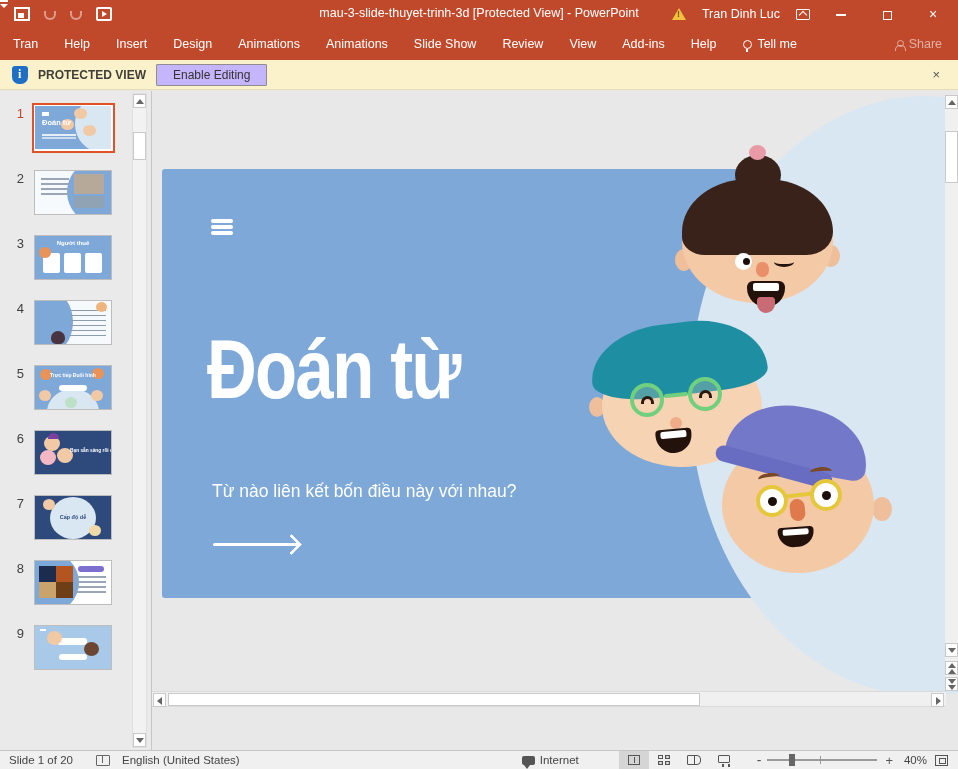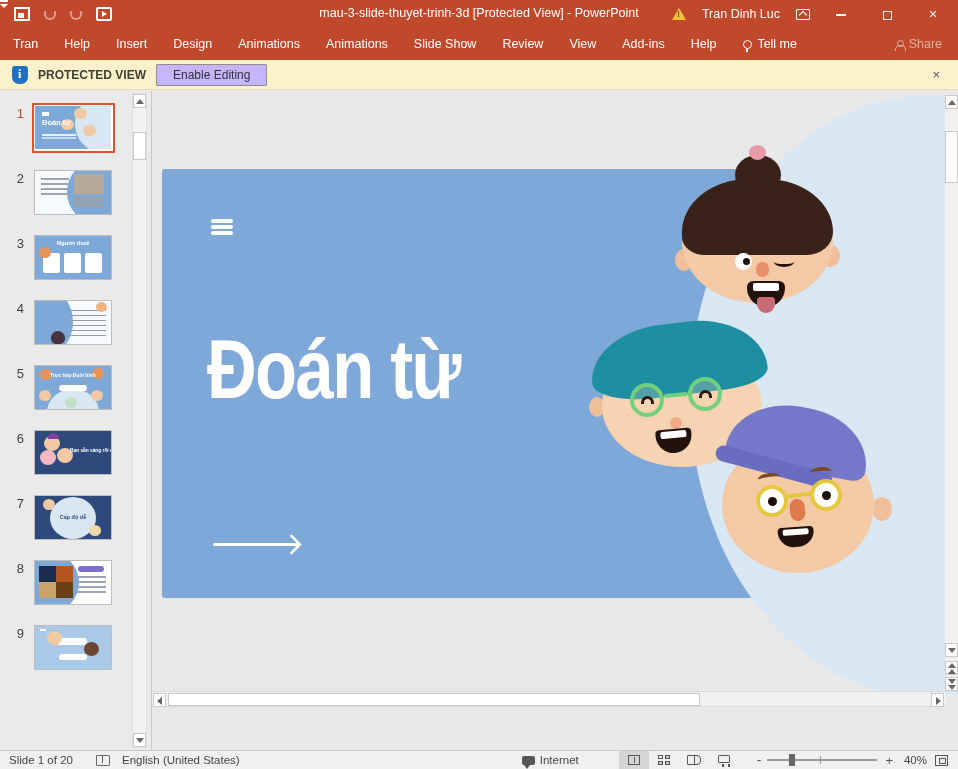--- a/index.html
+++ b/index.html
@@ -403,20 +403,21 @@
   <div id="main">
     <div id="blue-rect"></div>
     <div id="big-ellipse"></div>
 
     <div id="hamburger">
         <i></i>
         <i></i>
         <i></i>
       </div>
     <div id="slide-title">Đoán từ</div>
+    <div id="slide-subtitle">Từ nào liên kết bốn điều này với nhau?</div>
     <div id="slide-arrow"></div>
 
     <div class="face" id="face1">
       <i id="f1-earL"></i>
       <i id="f1-earR"></i>
       <i id="f1-head"></i>
       <i id="f1-hair"></i>
       <i id="f1-bun"></i>
       <i id="f1-nub"></i>
       <i id="f1-eyeL"></i>

